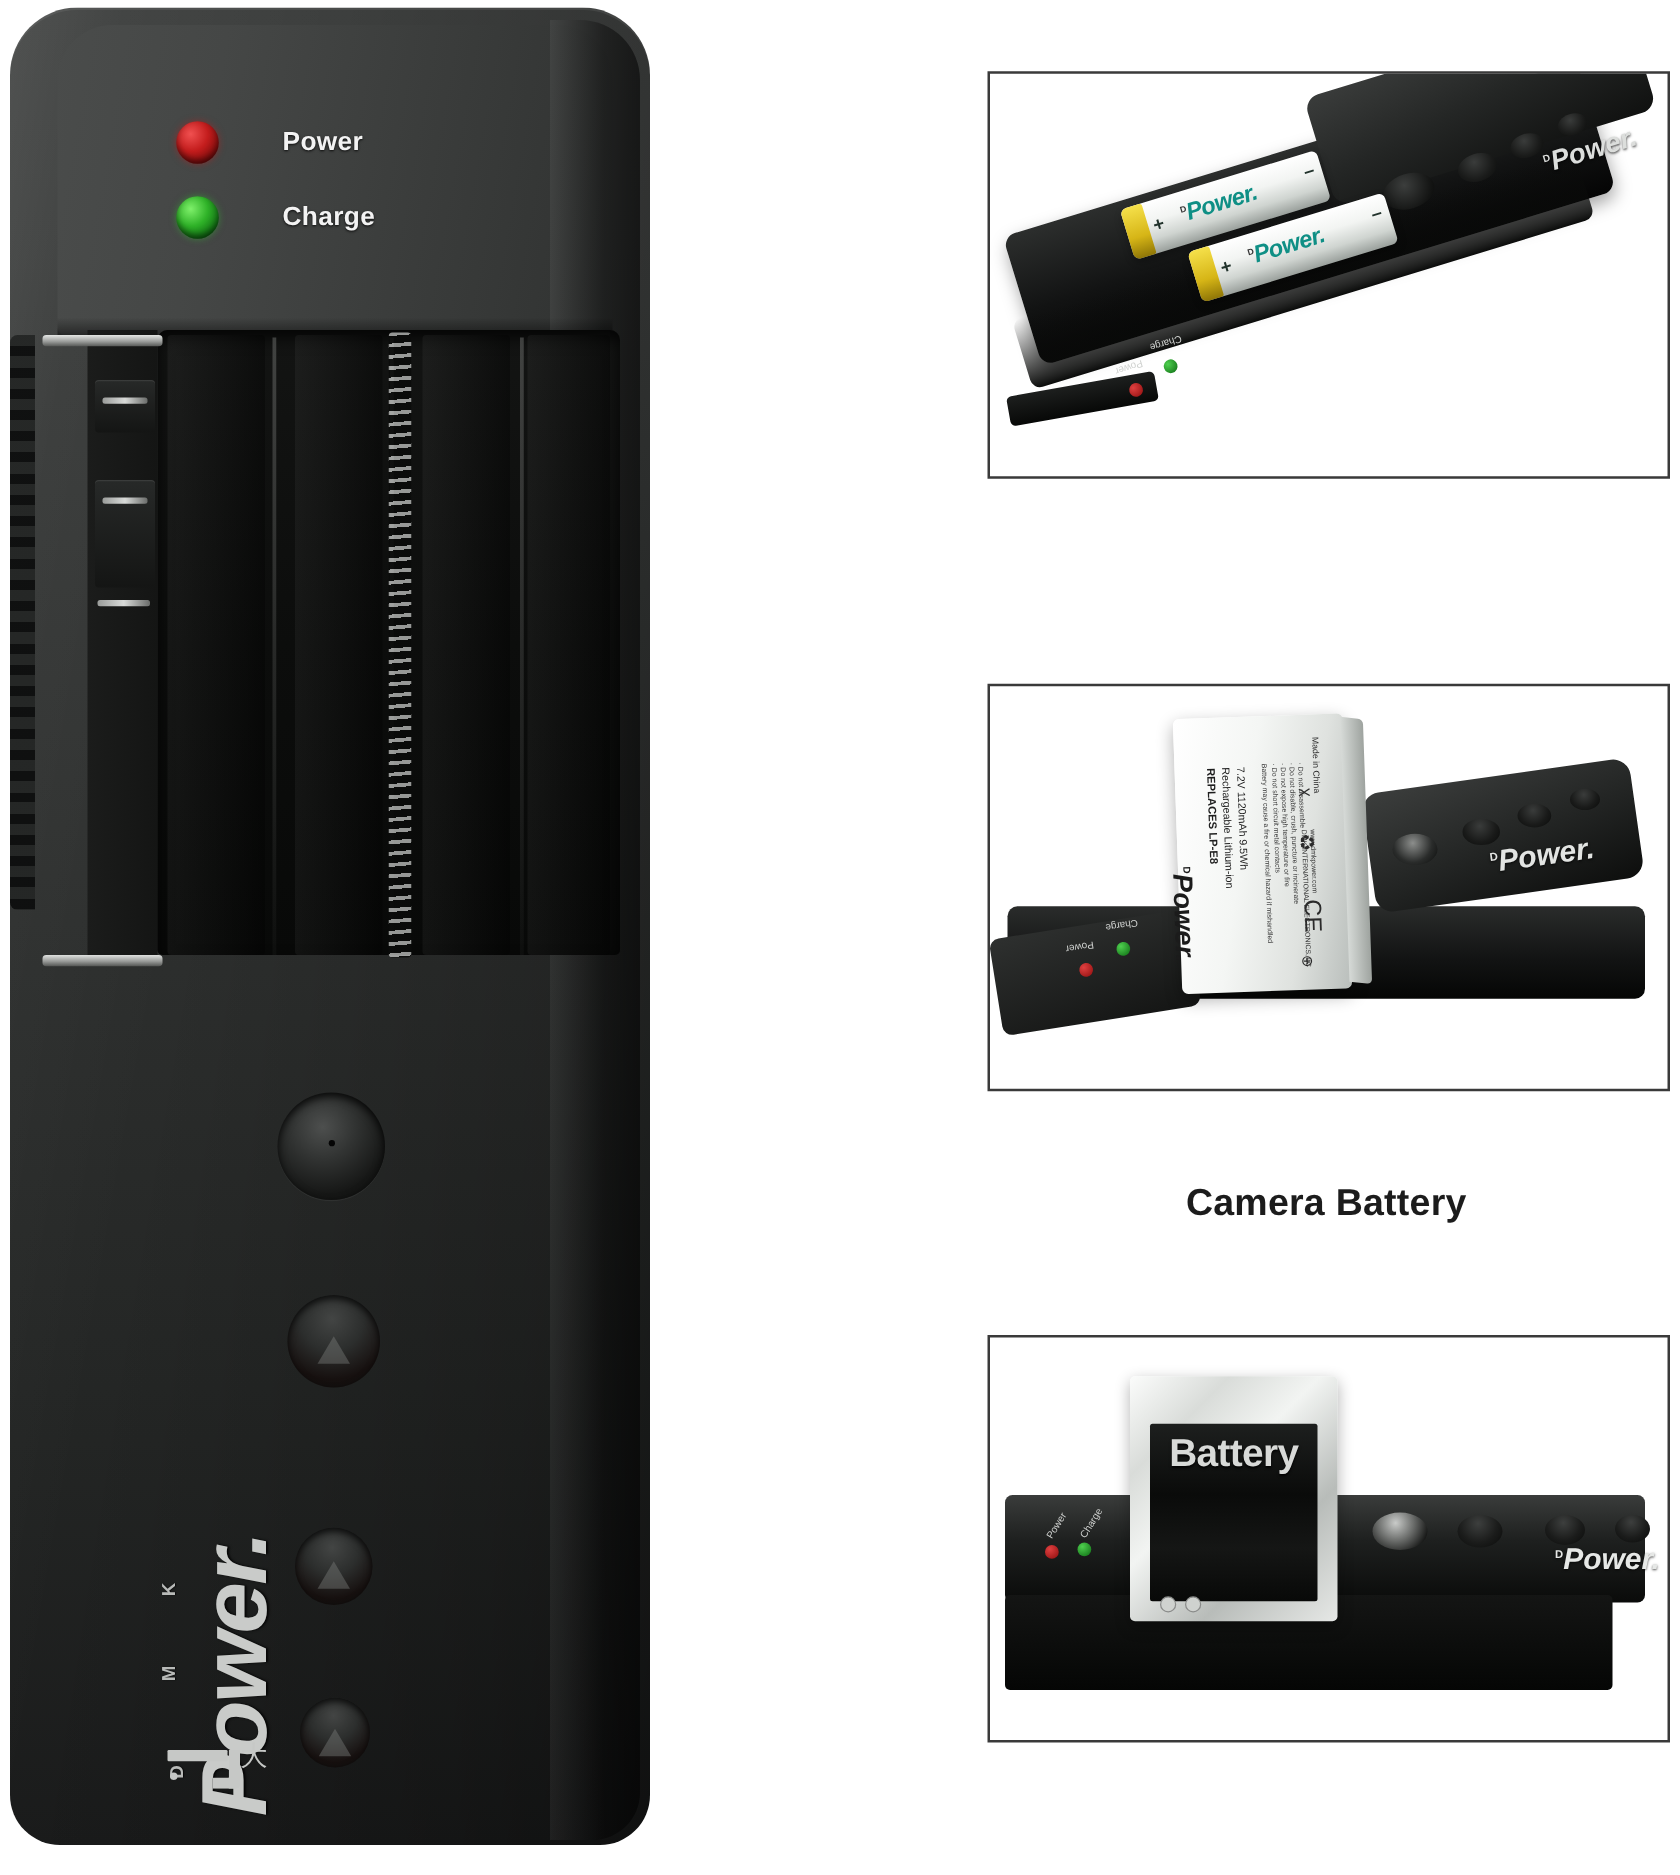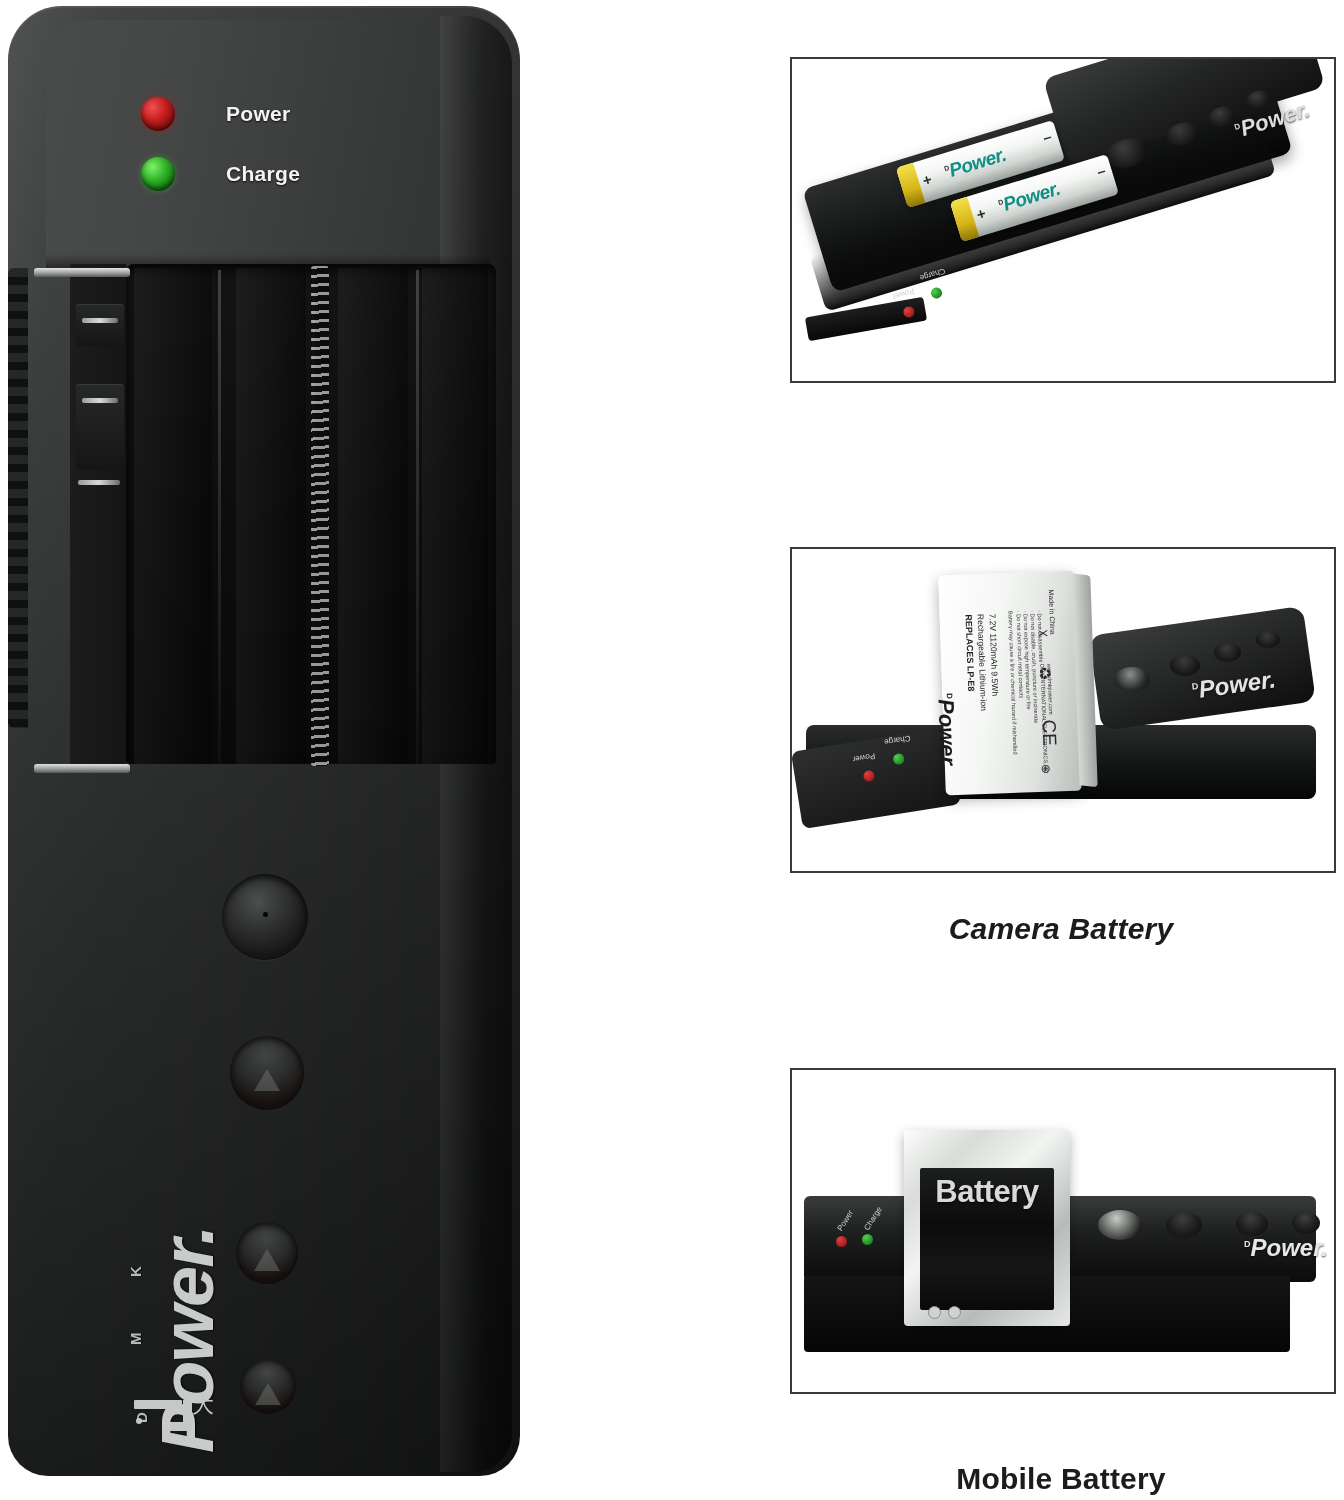--- a/index.html
+++ b/index.html
@@ -141,21 +141,21 @@
 
   
   .panel{position:absolute;left:790px;width:542px;border:2px solid #3a3a3a;
     background:#fff;overflow:hidden;}
   .panel.p1{top:57px;height:322px;}
   .panel.p2{top:547px;height:322px;}
   .panel.p3{top:1068px;height:322px;}
   .caption{position:absolute;left:790px;width:542px;text-align:center;
     font-size:30px;font-weight:bold;color:#1c1c1c;letter-spacing:.2px;}
   .caption.c1{top:408px;}
-  .caption.c2{top:912px;font-style:italic;}
+  .caption.c2{top:946px;}
   .caption.c3{top:1462px;}
 
   
   .p1-body{position:absolute;left:14px;top:10px;width:514px;height:300px;}
   .p1-slab{position:absolute;left:12px;top:118px;width:480px;height:108px;
     background:linear-gradient(180deg,#2c2e2d,#121313 58%,#050505);
     transform:rotate(-17deg);transform-origin:left center;border-radius:10px;
     box-shadow:0 6px 14px rgba(0,0,0,.35);}
   .p1-slab2{position:absolute;left:12px;top:186px;width:470px;height:58px;
     background:linear-gradient(180deg,#15161500,#0a0b0a);
@@ -243,21 +243,21 @@
   .p3-hole{position:absolute;left:306px;top:140px;width:44px;height:30px;border-radius:50%;
     background:radial-gradient(circle at 42% 28%,#c9cbc9,#6d6f6d 42%,#171817 80%);}
   .p3-dim{position:absolute;border-radius:50%;
     background:radial-gradient(circle at 46% 26%,#3d3f3e,#1b1c1b 56%,#090a09);}
   .p3-dim.a{left:374px;top:142px;width:36px;height:26px;}
   .p3-dim.b{left:444px;top:142px;width:32px;height:24px;}
   .p3-dim.c{left:500px;top:142px;width:28px;height:22px;}
   .p3-logo{position:absolute;left:452px;top:164px;font-size:24px;font-weight:bold;font-style:italic;
     color:#e6e8e6;text-shadow:0 1px 2px rgba(0,0,0,.7);}
   .p3-logo .sup{font-size:9px;vertical-align:super;font-style:normal;}
-  .mob-batt{position:absolute;left:112px;top:60px;width:166px;height:196px;border-radius:4px;
+  .mob-batt{position:absolute;left:112px;top:31px;width:166px;height:196px;border-radius:4px;
     background:linear-gradient(135deg,#fbfcfb 0%,#d9dcd9 22%,#f2f4f2 42%,#b8bcb9 70%,#e6e8e6 100%);
     box-shadow:0 4px 12px rgba(0,0,0,.3);padding:0;}
   .mob-label{position:absolute;left:16px;top:38px;width:134px;height:142px;border-radius:2px;
     background:linear-gradient(180deg,#1d1f1e 0%,#0a0b0a 40%,#151615 70%,#080908 100%);}
   .mob-word{position:absolute;left:0;right:0;top:44px;text-align:center;
     font-size:31px;font-weight:bold;color:#d8dad8;letter-spacing:-.5px;
     text-shadow:0 1px 2px rgba(0,0,0,.9);}
   .mob-pin{position:absolute;width:11px;height:11px;border-radius:50%;
     border:1px solid #8a8c8a;background:#cfd2cf;}
   .mob-pin.a{left:24px;top:176px;}
@@ -427,15 +427,14 @@
       <span class="mob-pin b"></span>
     </div>
 
     <div class="p3-leds">
       <span class="mini-led r" style="left:6px;top:18px;"></span>
       <span class="mini-led g" style="left:32px;top:16px;"></span>
       <span class="p3-lt" style="left:4px;top:-2px;">Power</span>
       <span class="p3-lt" style="left:30px;top:-4px;">Charge</span>
     </div>
   </div>
-  <div class="caption c3">Mobile Battery</div>
 
 </div>
 
 </body></html>

